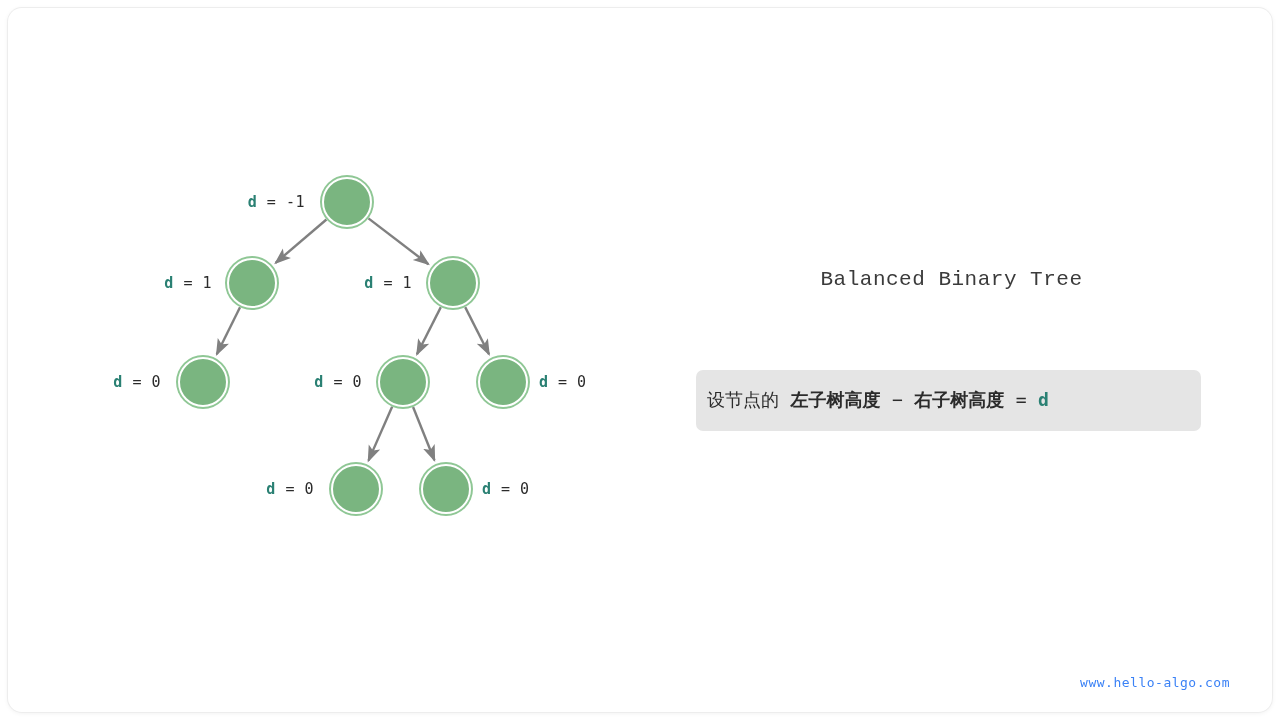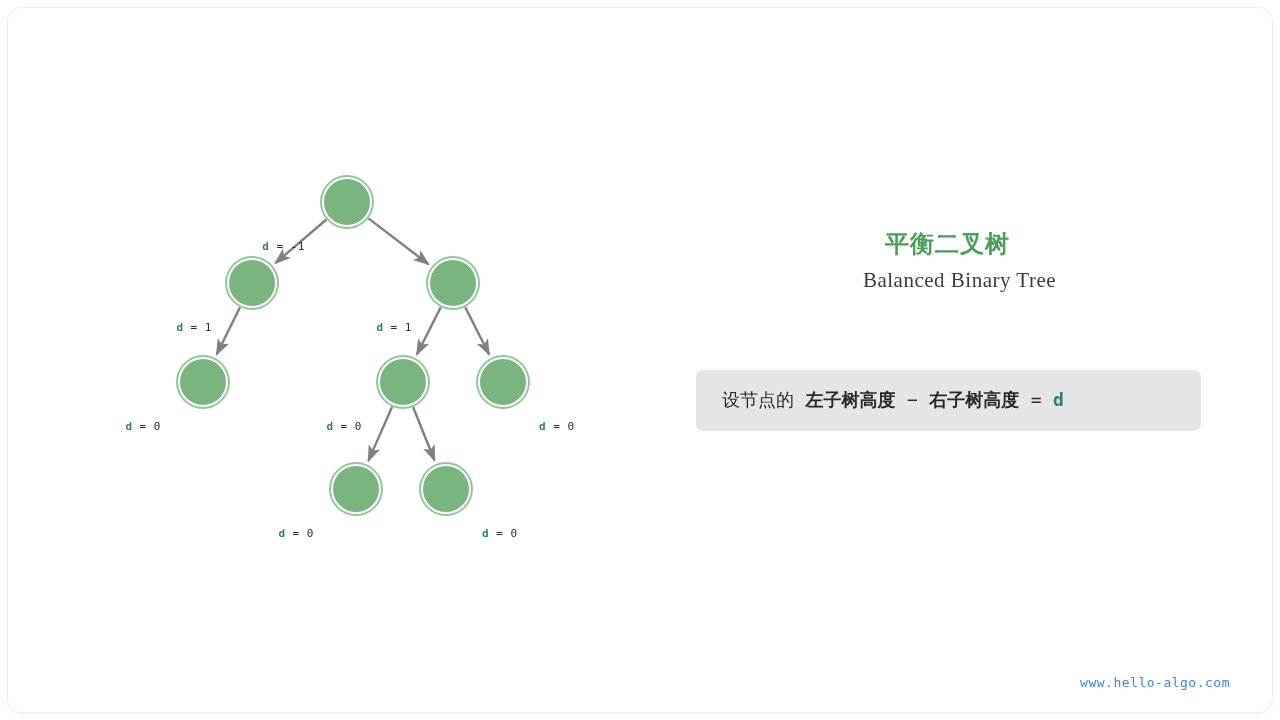--- a/index.html
+++ b/index.html
@@ -58,26 +58,25 @@
     background: #7ab580;
     border: 2px solid #ffffff;
     box-shadow: 0 0 0 2px #8fc795;
     box-sizing: border-box;
     transform: translate(-50%, -50%);
   }
 
   .dlabel {
     position: absolute;
     font-family: "DejaVu Sans Mono", "Liberation Mono", monospace;
-    font-size: 11px;
+    font-size: 15px;
     color: #2b2b2b;
     white-space: nowrap;
     transform: translate(0, -50%);
     letter-spacing: 0.5px;
-    margin-top: 44px;
   }
   .dlabel.right-align {
     transform: translate(-100%, -50%);
   }
   .dlabel .dvar {
     color: #2a8073;
     font-weight: bold;
   }
 
   
@@ -97,46 +96,46 @@
     text-align: center;
     font-family: "DejaVu Sans", "Liberation Sans", sans-serif;
     font-size: 24px;
     font-weight: bold;
     color: #4b9e56;
     letter-spacing: 1px;
   }
 
   #panel-subtitle {
     position: absolute;
-    left: 12px;
+    left: 4px;
     top: 268px;
     width: 515px;
     text-align: center;
-    font-family: Liberation Serif, serif;
+    font-family: Liberation Mono, monospace;
     font-size: 21px;
     color: #3b3b3b;
     letter-spacing: 0.5px;
   }
 
   #infobox {
     position: absolute;
     left: 6px;
     top: 370px;
     width: 505px;
     padding: 14px 0 16px 0;
     background: #e5e5e5;
     border-radius: 7px;
     box-sizing: border-box;
   }
 
   .infoline {
     font-family: "DejaVu Sans", "Liberation Sans", sans-serif;
     font-size: 18px;
     color: #2b2b2b;
-    padding-left: 26px;
+    padding-left: 11px;
     line-height: 31px;
     white-space: nowrap;
   }
   .infoline .bold { font-weight: bold; }
   .infoline .dvar { color: #2a8073; font-weight: bold; }
   .infoline .mono {
     font-family: "DejaVu Sans Mono", "Liberation Mono", monospace;
   }
 
   #watermark {
@@ -188,21 +187,20 @@
         <div class="dlabel right-align" style="left: 412px; top: 283px;"><span class="dvar">d</span><span> = 1</span></div>
         <div class="dlabel right-align" style="left: 161px; top: 382px;"><span class="dvar">d</span><span> = 0</span></div>
         <div class="dlabel right-align" style="left: 362px; top: 382px;"><span class="dvar">d</span><span> = 0</span></div>
         <div class="dlabel" style="left: 539px; top: 382px;"><span class="dvar">d</span><span> = 0</span></div>
         <div class="dlabel right-align" style="left: 314px; top: 489px;"><span class="dvar">d</span><span> = 0</span></div>
         <div class="dlabel" style="left: 482px; top: 489px;"><span class="dvar">d</span><span> = 0</span></div>
       </div>
   </div>
 
   <div id="panel">
-    <div id="panel-title">平衡二叉树</div>
     <div id="panel-subtitle">Balanced Binary Tree</div>
 
     <div id="infobox">
       <div class="infoline">
         <span>设节点的</span>&nbsp;
         <span class="bold">左子树高度</span>&nbsp;
         <span class="mono">−</span>&nbsp;
         <span class="bold">右子树高度</span>&nbsp;
         <span class="mono">=</span>&nbsp;
         <span class="dvar mono">d</span>

